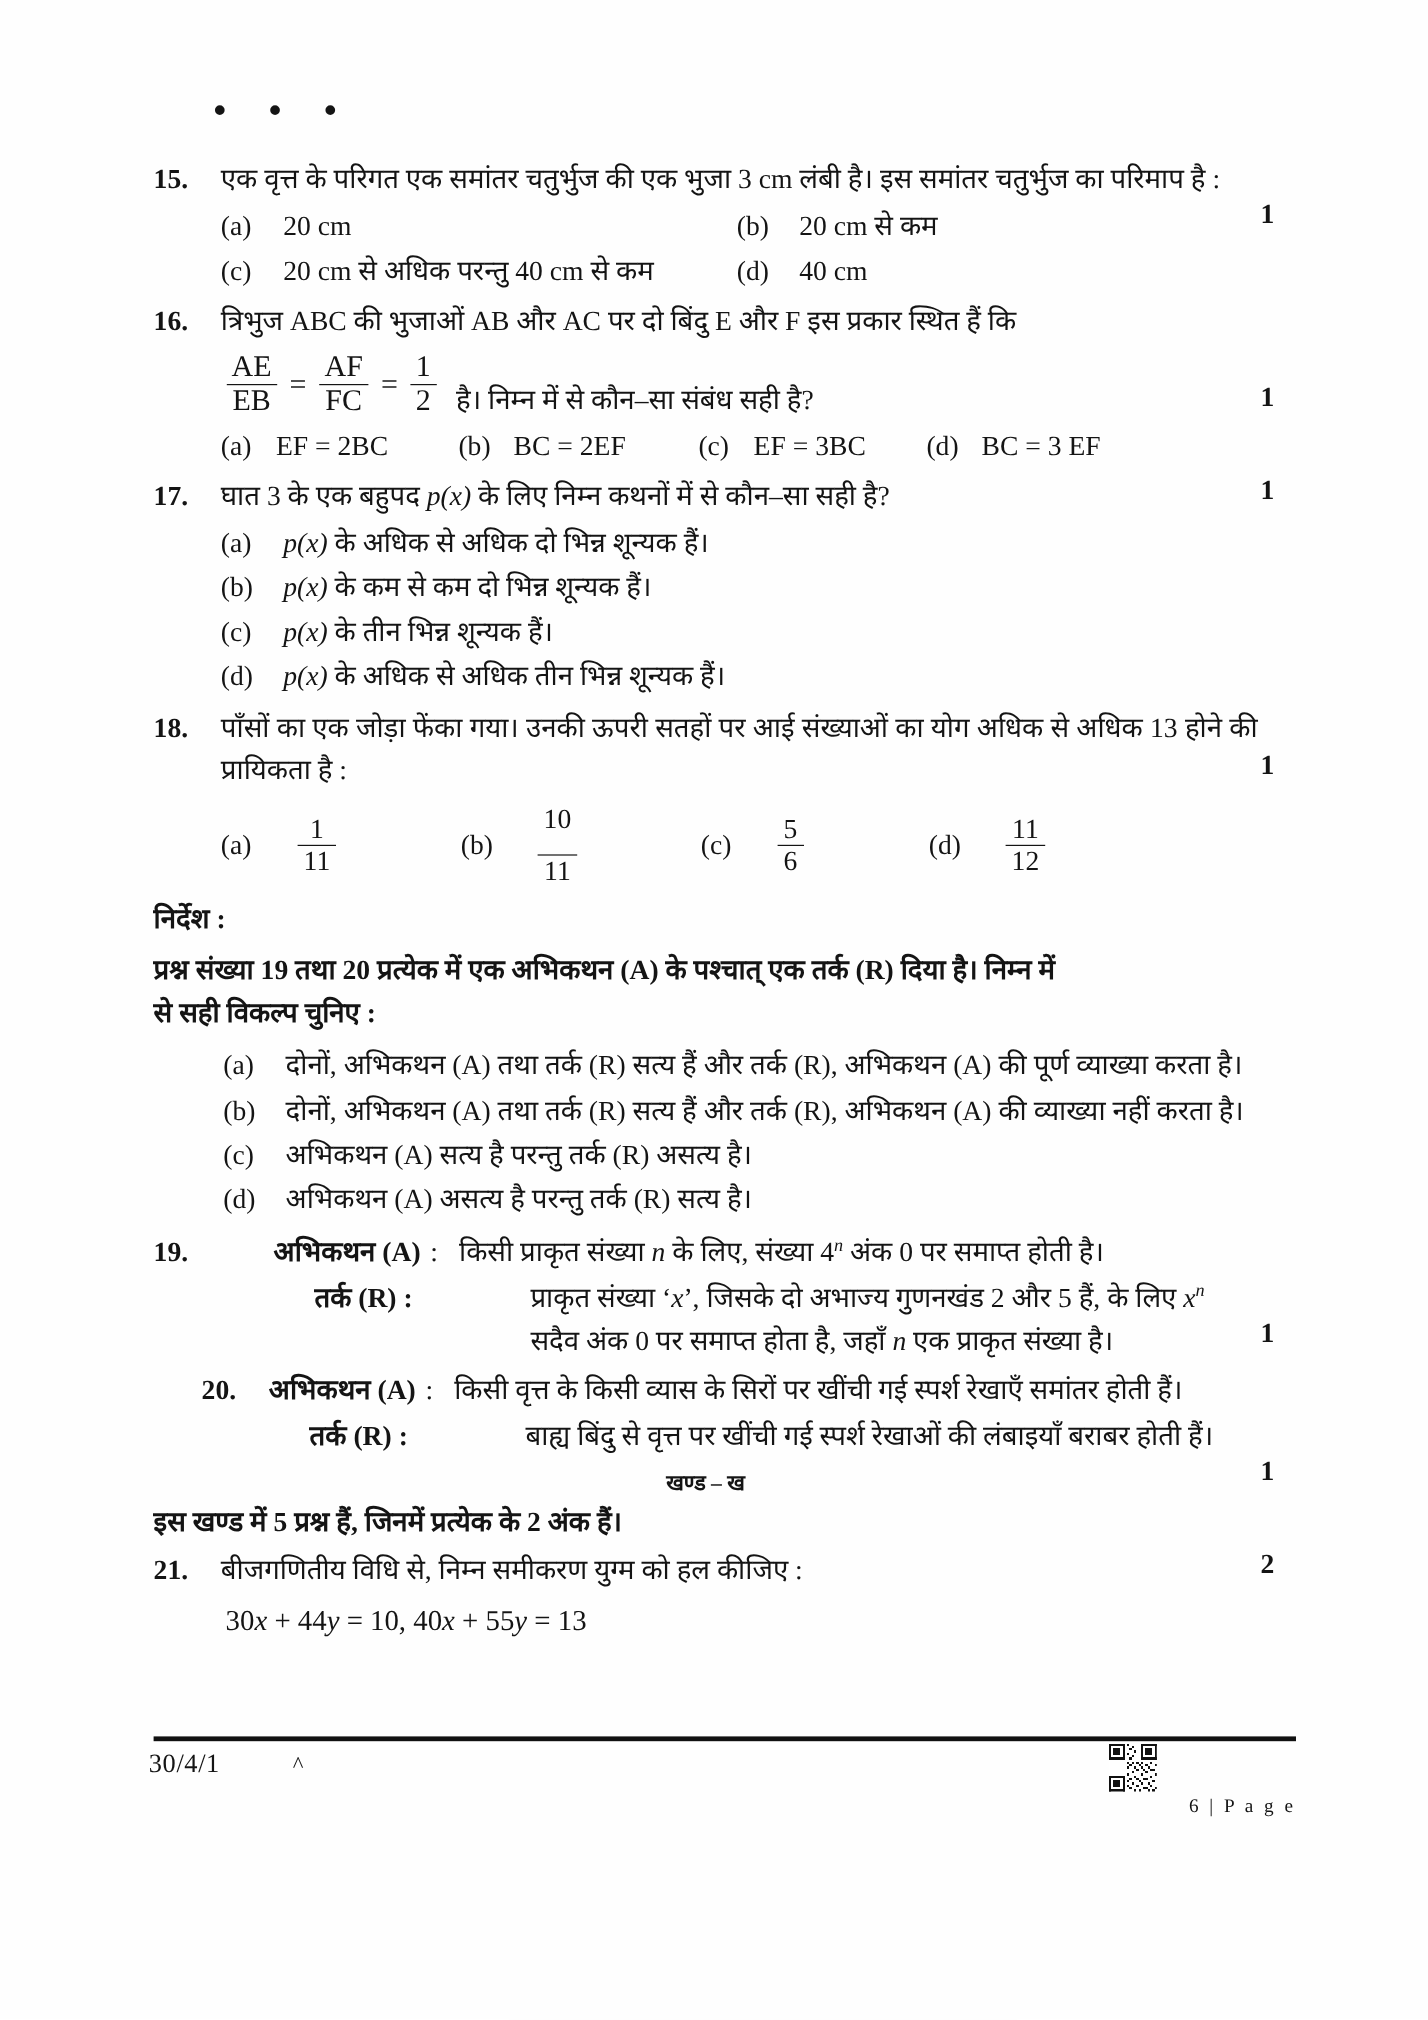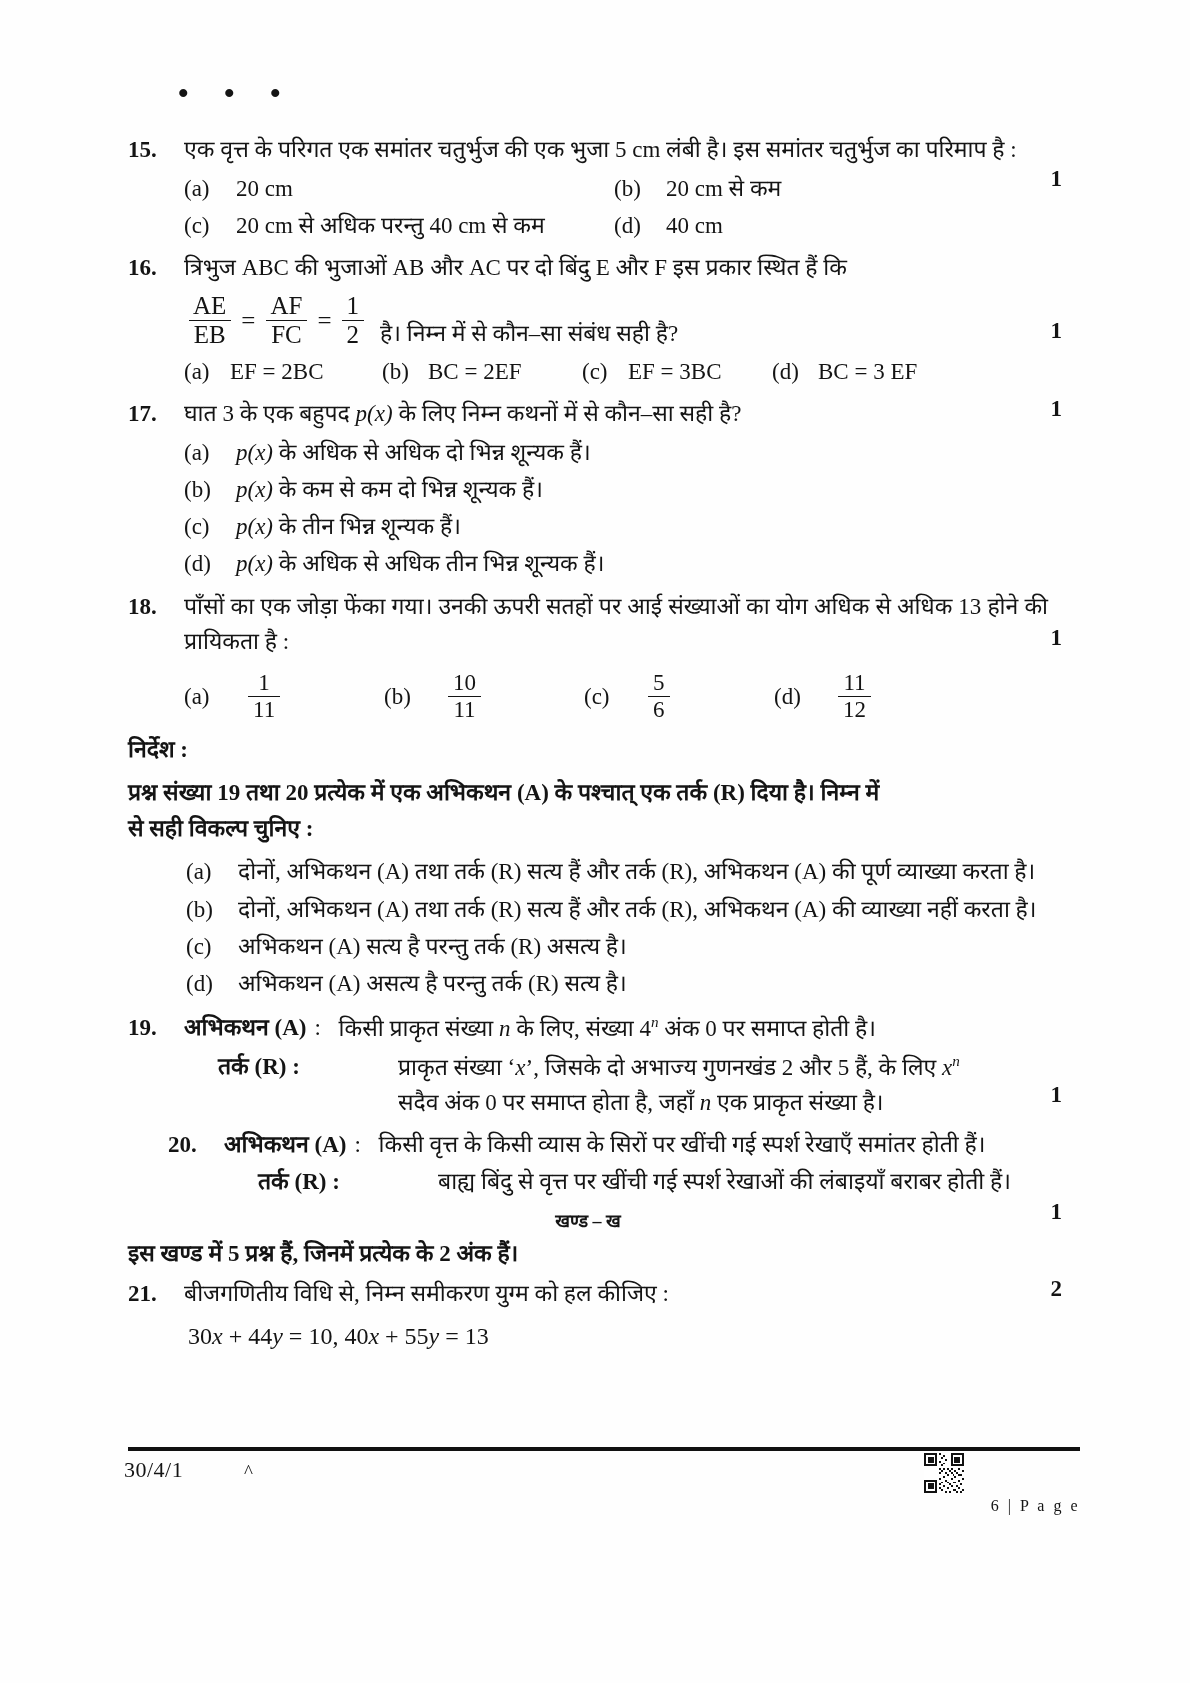--- a/index.html
+++ b/index.html
@@ -196,21 +196,21 @@
 
 <div class="page">
 
   <div class="content">
 
     <div class="dots">• • •</div>
 
     <div class="qrow">
       <div class="qnum">15.</div>
       <div class="qbody">
-        <div class="hi justify">एक वृत्त के परिगत एक समांतर चतुर्भुज की एक भुजा 5 cm लंबी है। इस समांतर चतुर्भुज का परिमाप है :</div>
+        <div class="hi justify">एक वृत्त के परिगत एक समांतर चतुर्भुज की एक भुजा 3 cm लंबी है। इस समांतर चतुर्भुज का परिमाप है :</div>
         <div class="opts two-col">
           <div class="opt-line">
             <div class="opt">
               <span class="opt-tag">(a)</span>
               <span class="opt-text">20 cm</span>
             </div>
             <div class="opt">
               <span class="opt-tag">(b)</span>
               <span class="opt-text">20 cm से कम</span>
             </div>
@@ -320,21 +320,21 @@
         <div class="opt-line" style="margin-top:10px;align-items:center;">
           <div class="opt" style="width:200px;flex:0 0 200px;align-items:center;">
             <span class="opt-tag">(a)</span>
             <span class="frac-big" style="margin-left:12px;">
               <span class="num">1</span>
               <span class="den">11</span>
             </span>
           </div>
           <div class="opt" style="width:200px;flex:0 0 200px;align-items:center;">
             <span class="opt-tag">(b)</span>
-            <span class="frac-big" style="margin-left:12px;">
+            <span class="frac-big" style="margin-left:12px;gap:16px;">
               <span class="num">10</span>
               <span class="den">11</span>
             </span>
           </div>
           <div class="opt" style="width:190px;flex:0 0 190px;align-items:center;">
             <span class="opt-tag">(c)</span>
             <span class="frac-big" style="margin-left:12px;">
               <span class="num">5</span>
               <span class="den">6</span>
             </span>
@@ -377,21 +377,21 @@
           </div>
         <div class="opt-line">
             <div class="opt">
           <span class="opt-tag">(d)</span>
           <span class="opt-text hi">अभिकथन (A) असत्य  है परन्तु तर्क (R) सत्य है।</span>
         </div>
           </div>
       </div>
     </div>
 
-    <div class="qrow" style="margin-top:8px;">
+    <div class="qrow" style="margin-top:8px;gap:44px;">
       <div class="qnum">19.</div>
       <div class="qbody">
         <div class="ar-row">
           <div class="ar-label" style="width:auto;">अभिकथन (A)</div>
           <div class="ar-colon" style="padding:0 8px;">:</div>
           <div class="ar-text hi"><span>किसी प्राकृत संख्या </span><span class="mth">n</span><span> के लिए, संख्या 4</span><sup class="exp">n</sup><span> अंक 0 पर समाप्त होती है।</span></div>
         </div>
         <div class="ar-row" style="margin-top:2px;">
           <div class="ar-label" style="width:202px;padding-left:34px;box-sizing:border-box;"><span>तर्क (R)</span><span> :</span></div>
           <div class="ar-text hi" style="padding-left:12px;"><span>प्राकृत संख्या ‘</span><span class="mth">x</span><span>’, जिसके दो अभाज्य गुणनखंड 2 और 5 हैं, के लिए </span><span class="mth">x</span><sup class="exp">n</sup><br><span>सदैव अंक 0 पर समाप्त होता है, जहाँ </span><span class="mth">n</span><span> एक प्राकृत संख्या है।</span></div>

